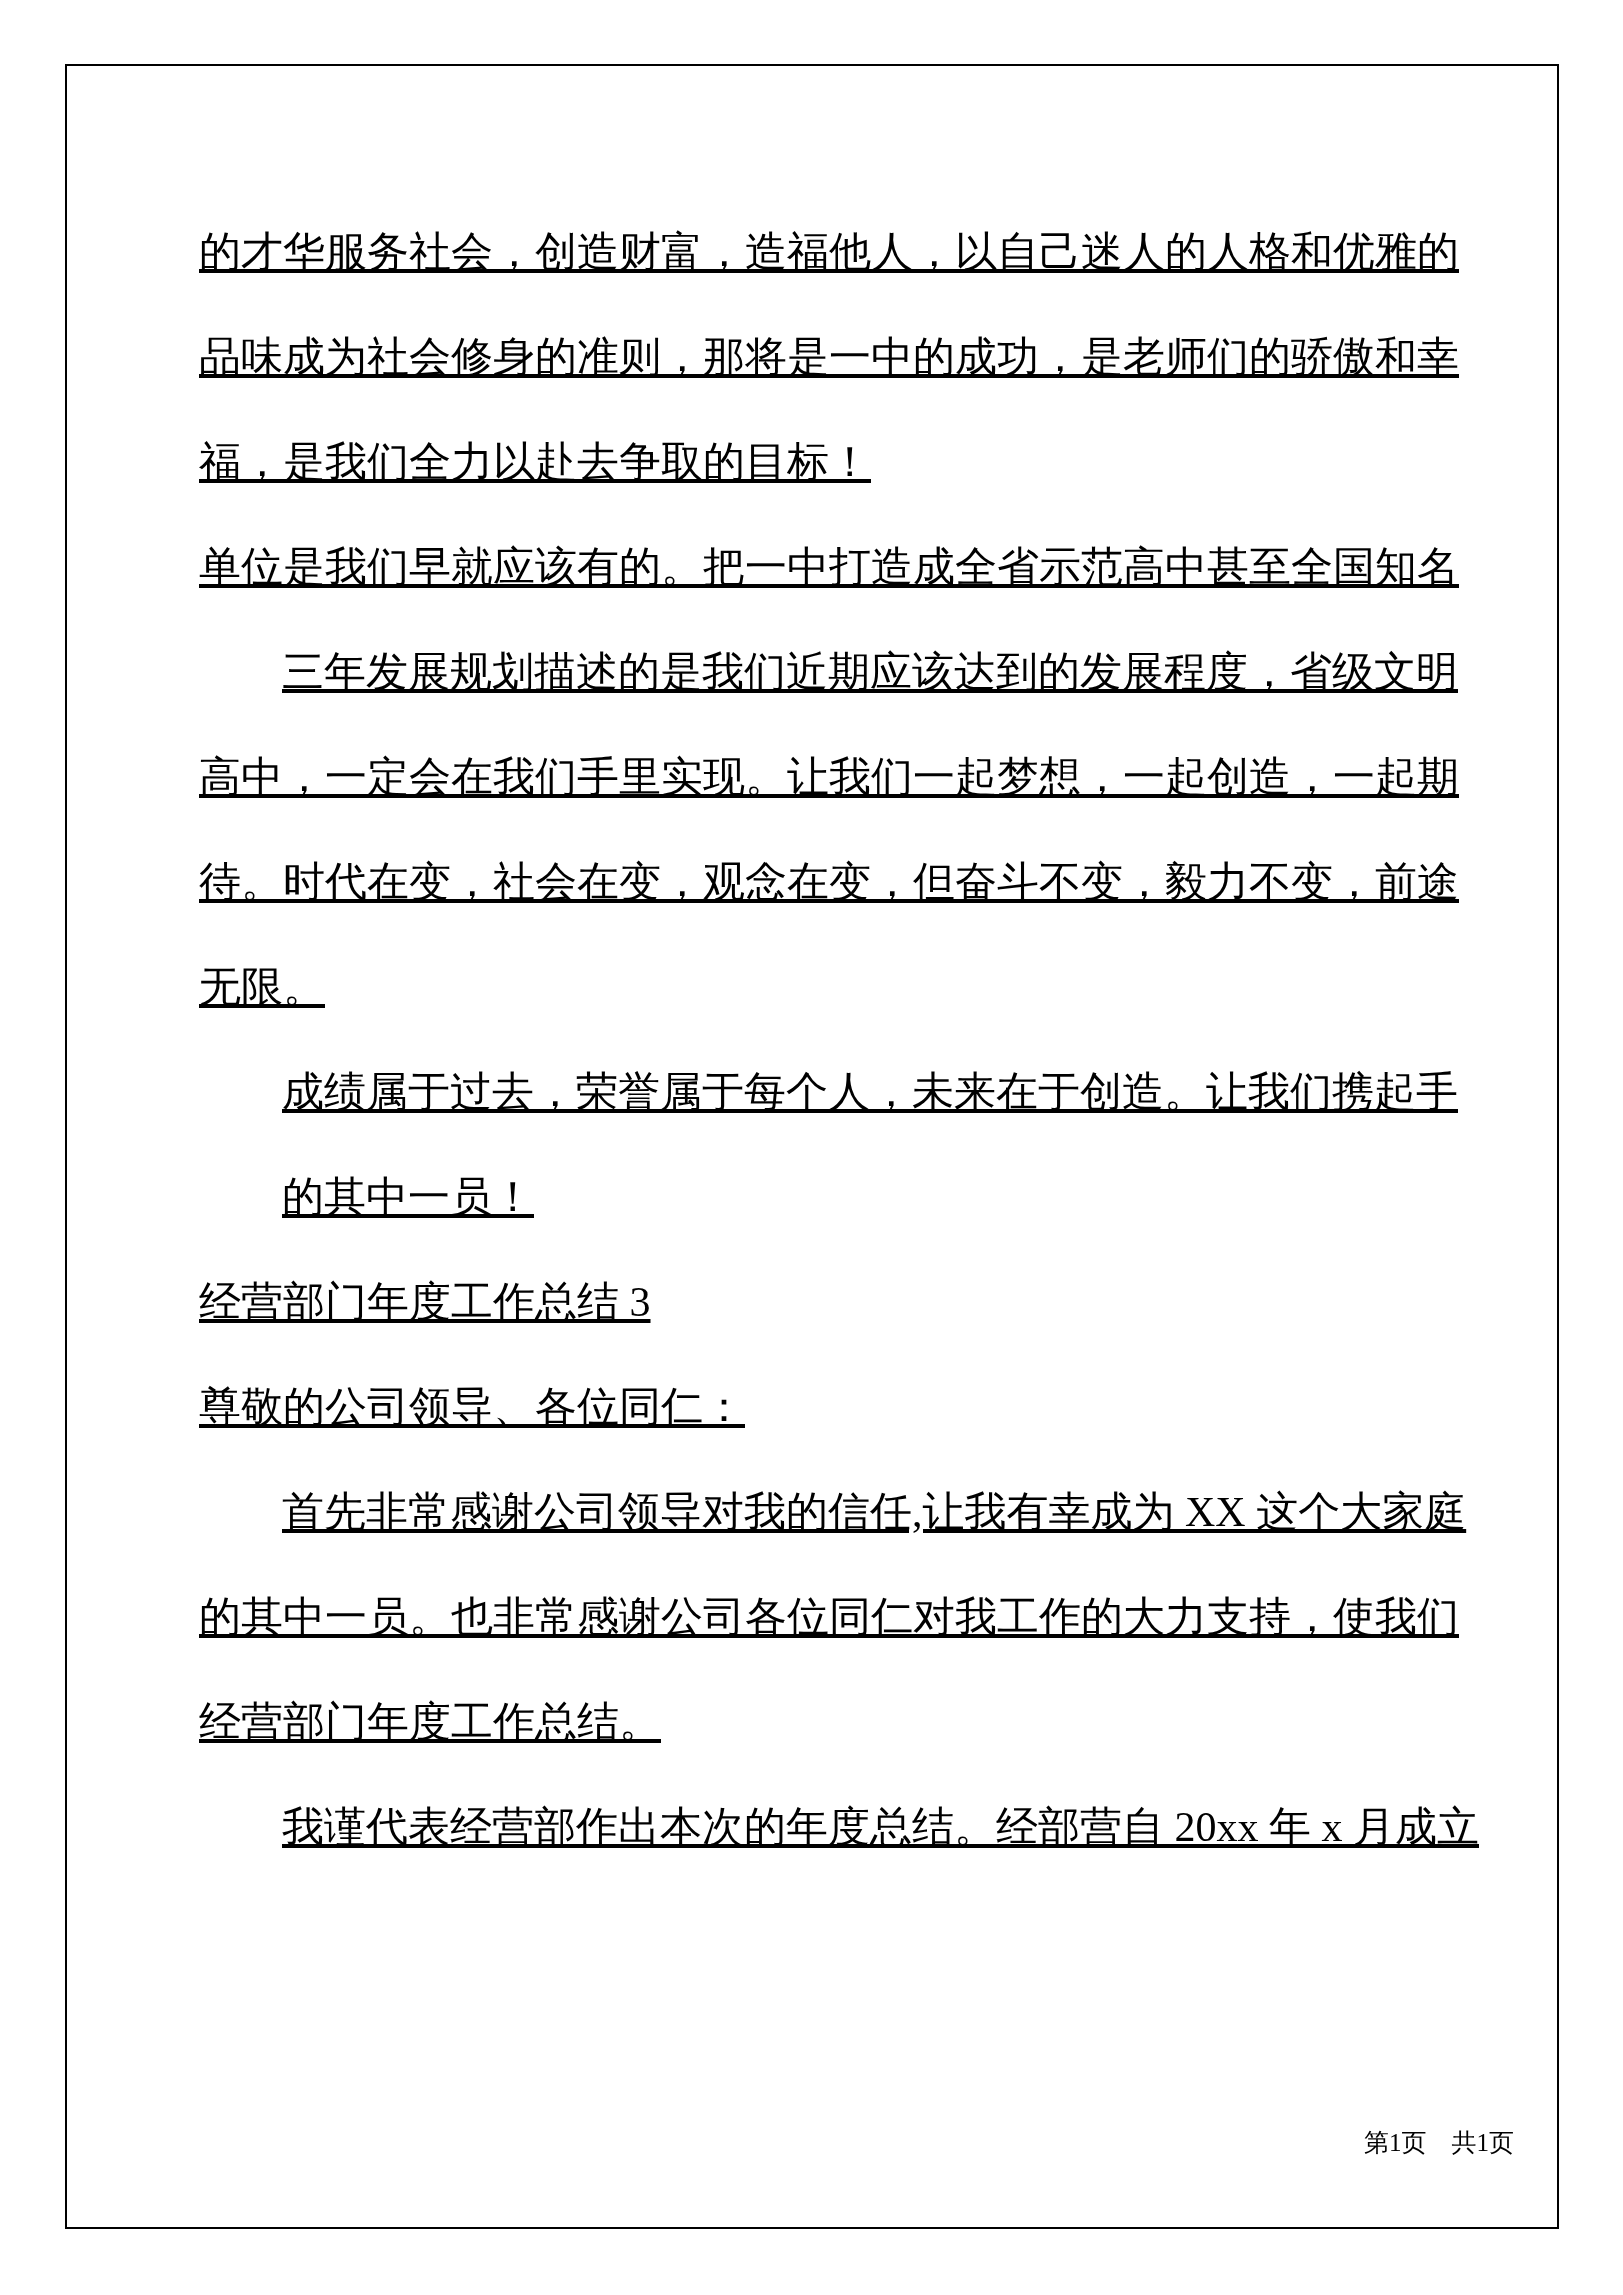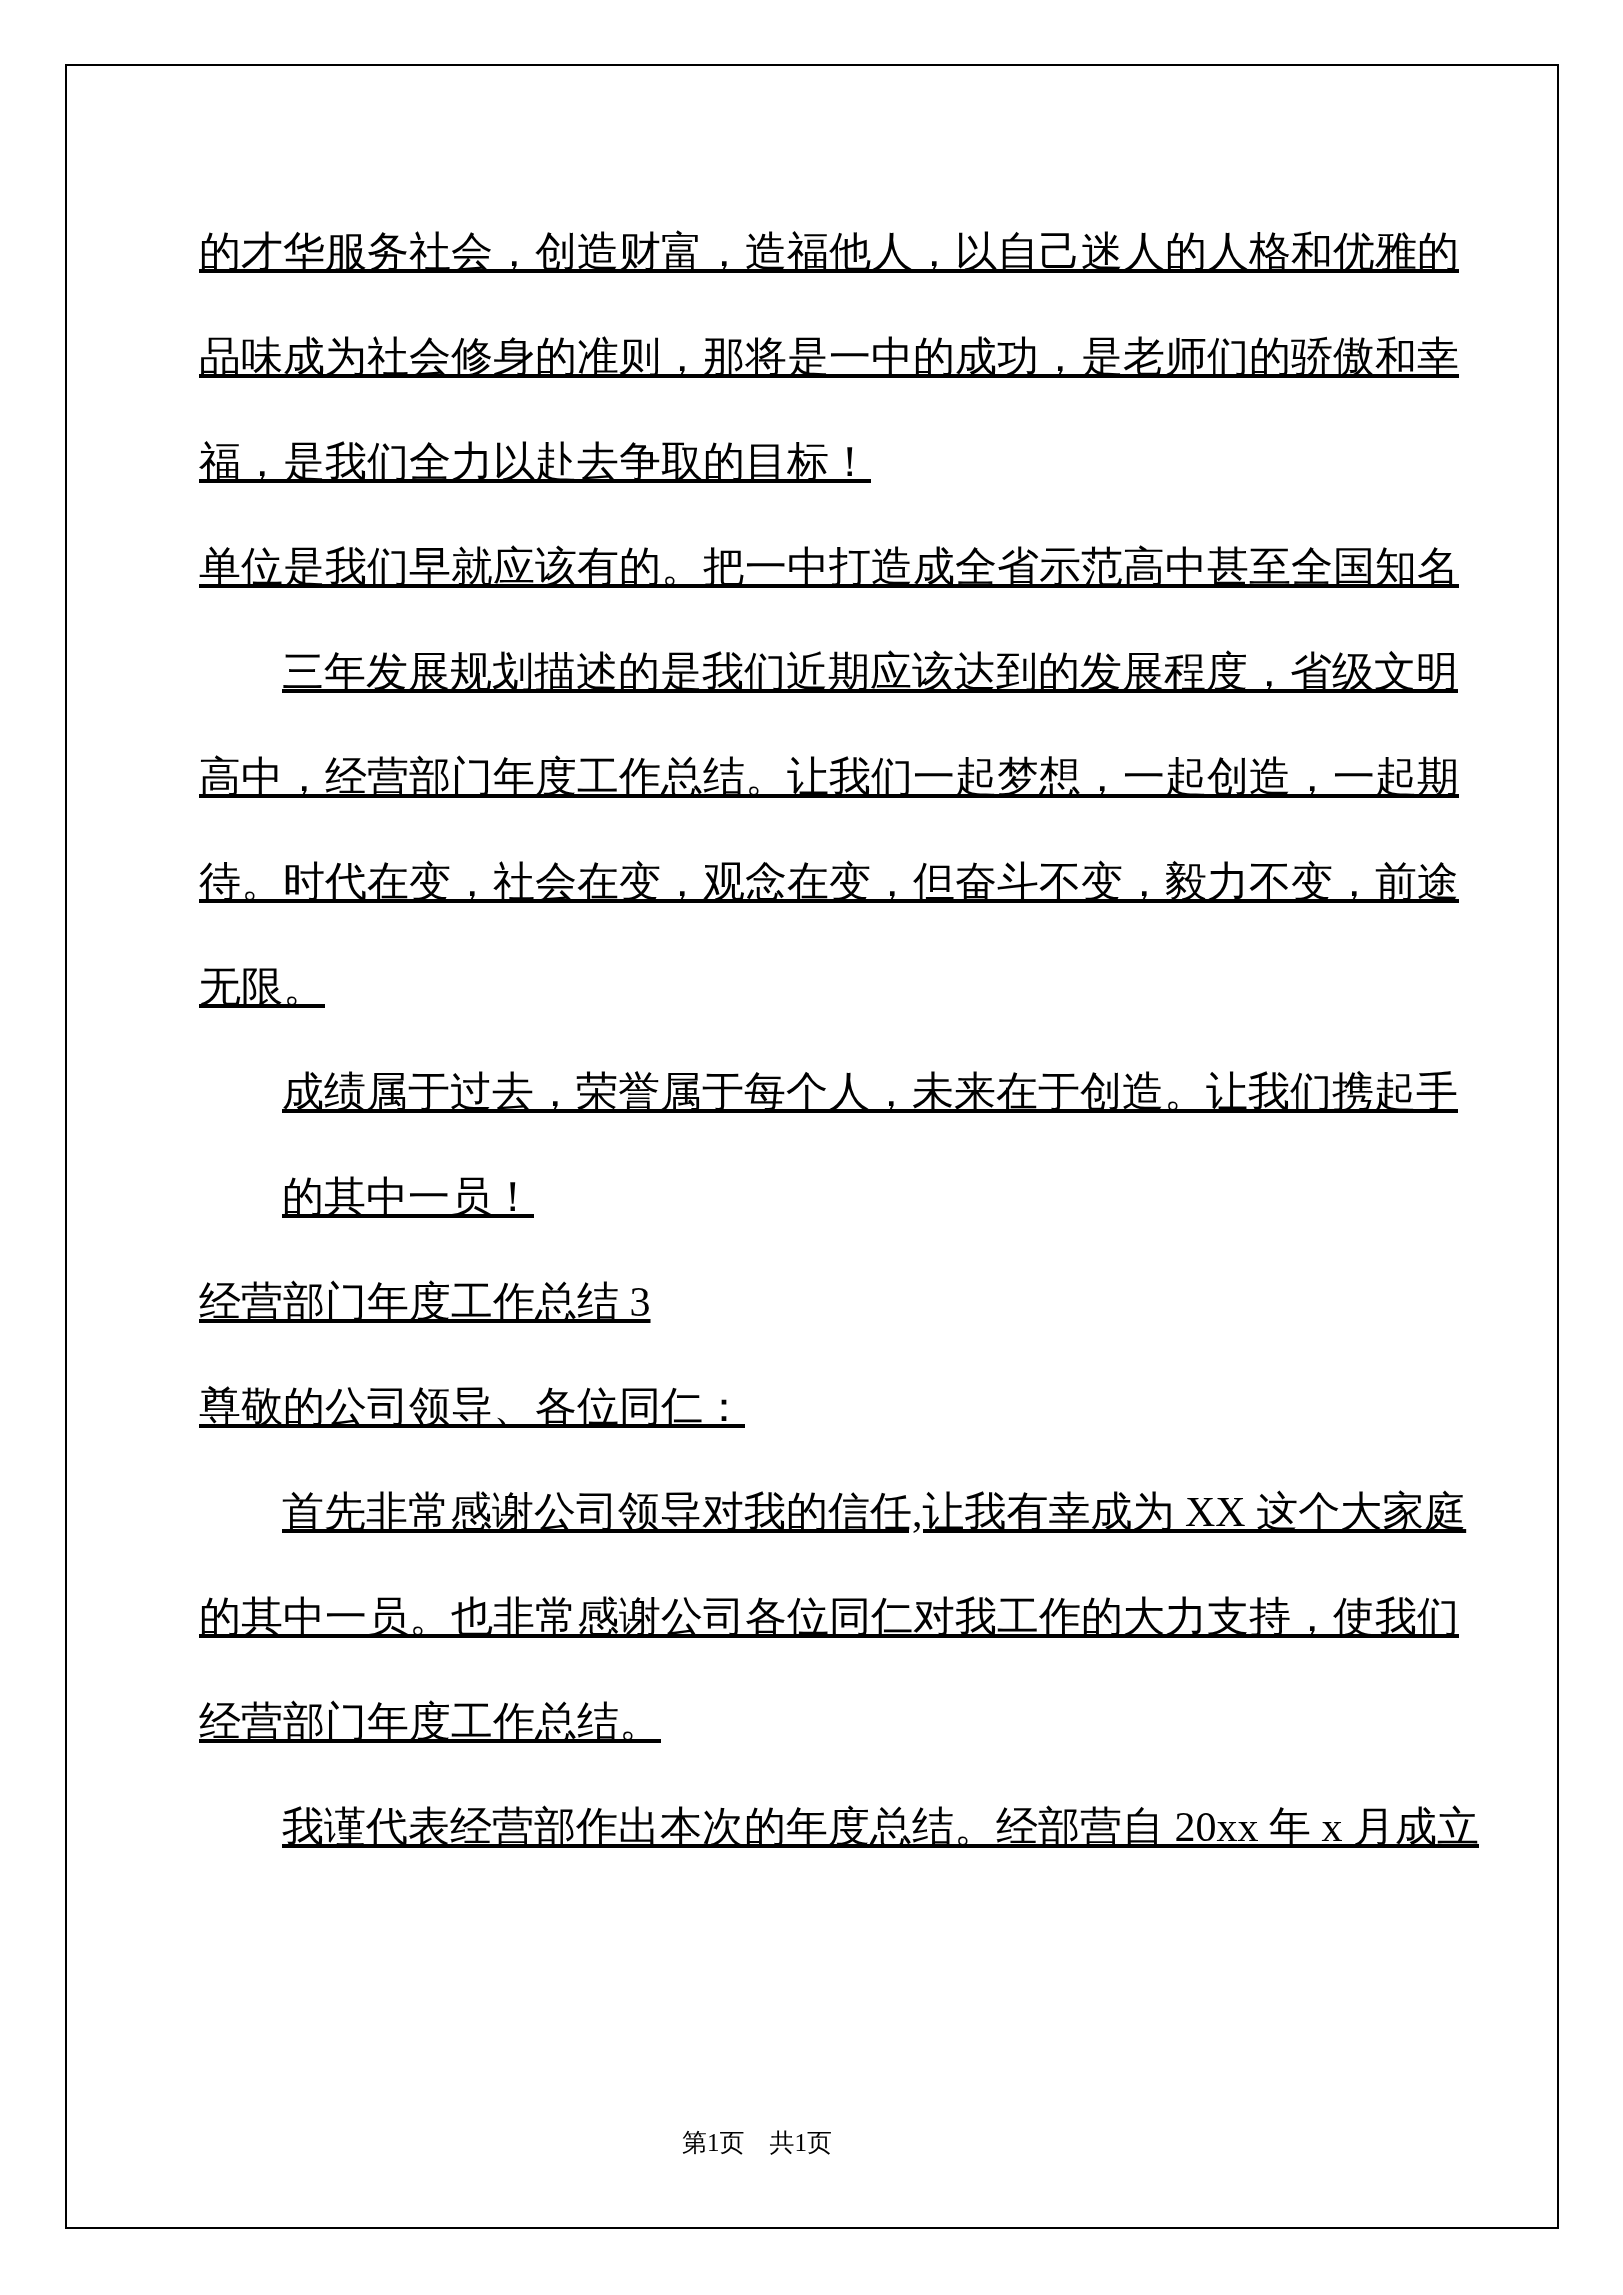--- a/index.html
+++ b/index.html
@@ -41,39 +41,39 @@
     text-decoration: underline;
   }
   .line.indent {
     padding-left: 83px;
   }
   .footer {
     position: absolute;
     left: 0;
     top: 2121px;
     width: 1514px;
-    text-align: center;
+    text-align: right;
     font-size: 25px;
     line-height: 43px;
     white-space: pre;
     color: #000000;
   }
 </style>
 </head>
 <body>
 
 <div class="screen">
   <div class="frame"></div>
   <div class="doc">
       <div class="line">的才华服务社会，创造财富，造福他人，以自己迷人的人格和优雅的</div>
       <div class="line">品味成为社会修身的准则，那将是一中的成功，是老师们的骄傲和幸</div>
       <div class="line">福，是我们全力以赴去争取的目标！</div>
       <div class="line">单位是我们早就应该有的。把一中打造成全省示范高中甚至全国知名</div>
       <div class="line indent">三年发展规划描述的是我们近期应该达到的发展程度，省级文明</div>
-      <div class="line">高中，经营部门年度工作总结。让我们一起梦想，一起创造，一起期</div>
+      <div class="line">高中，一定会在我们手里实现。让我们一起梦想，一起创造，一起期</div>
       <div class="line">待。时代在变，社会在变，观念在变，但奋斗不变，毅力不变，前途</div>
       <div class="line">无限。</div>
       <div class="line indent">成绩属于过去，荣誉属于每个人，未来在于创造。让我们携起手</div>
       <div class="line indent">的其中一员！</div>
       <div class="line">经营部门年度工作总结 3</div>
       <div class="line">尊敬的公司领导、各位同仁：</div>
       <div class="line indent">首先非常感谢公司领导对我的信任,让我有幸成为 XX 这个大家庭</div>
       <div class="line">的其中一员。也非常感谢公司各位同仁对我工作的大力支持，使我们</div>
       <div class="line">经营部门年度工作总结。</div>
       <div class="line indent">我谨代表经营部作出本次的年度总结。经部营自 20xx 年 x 月成立</div>

